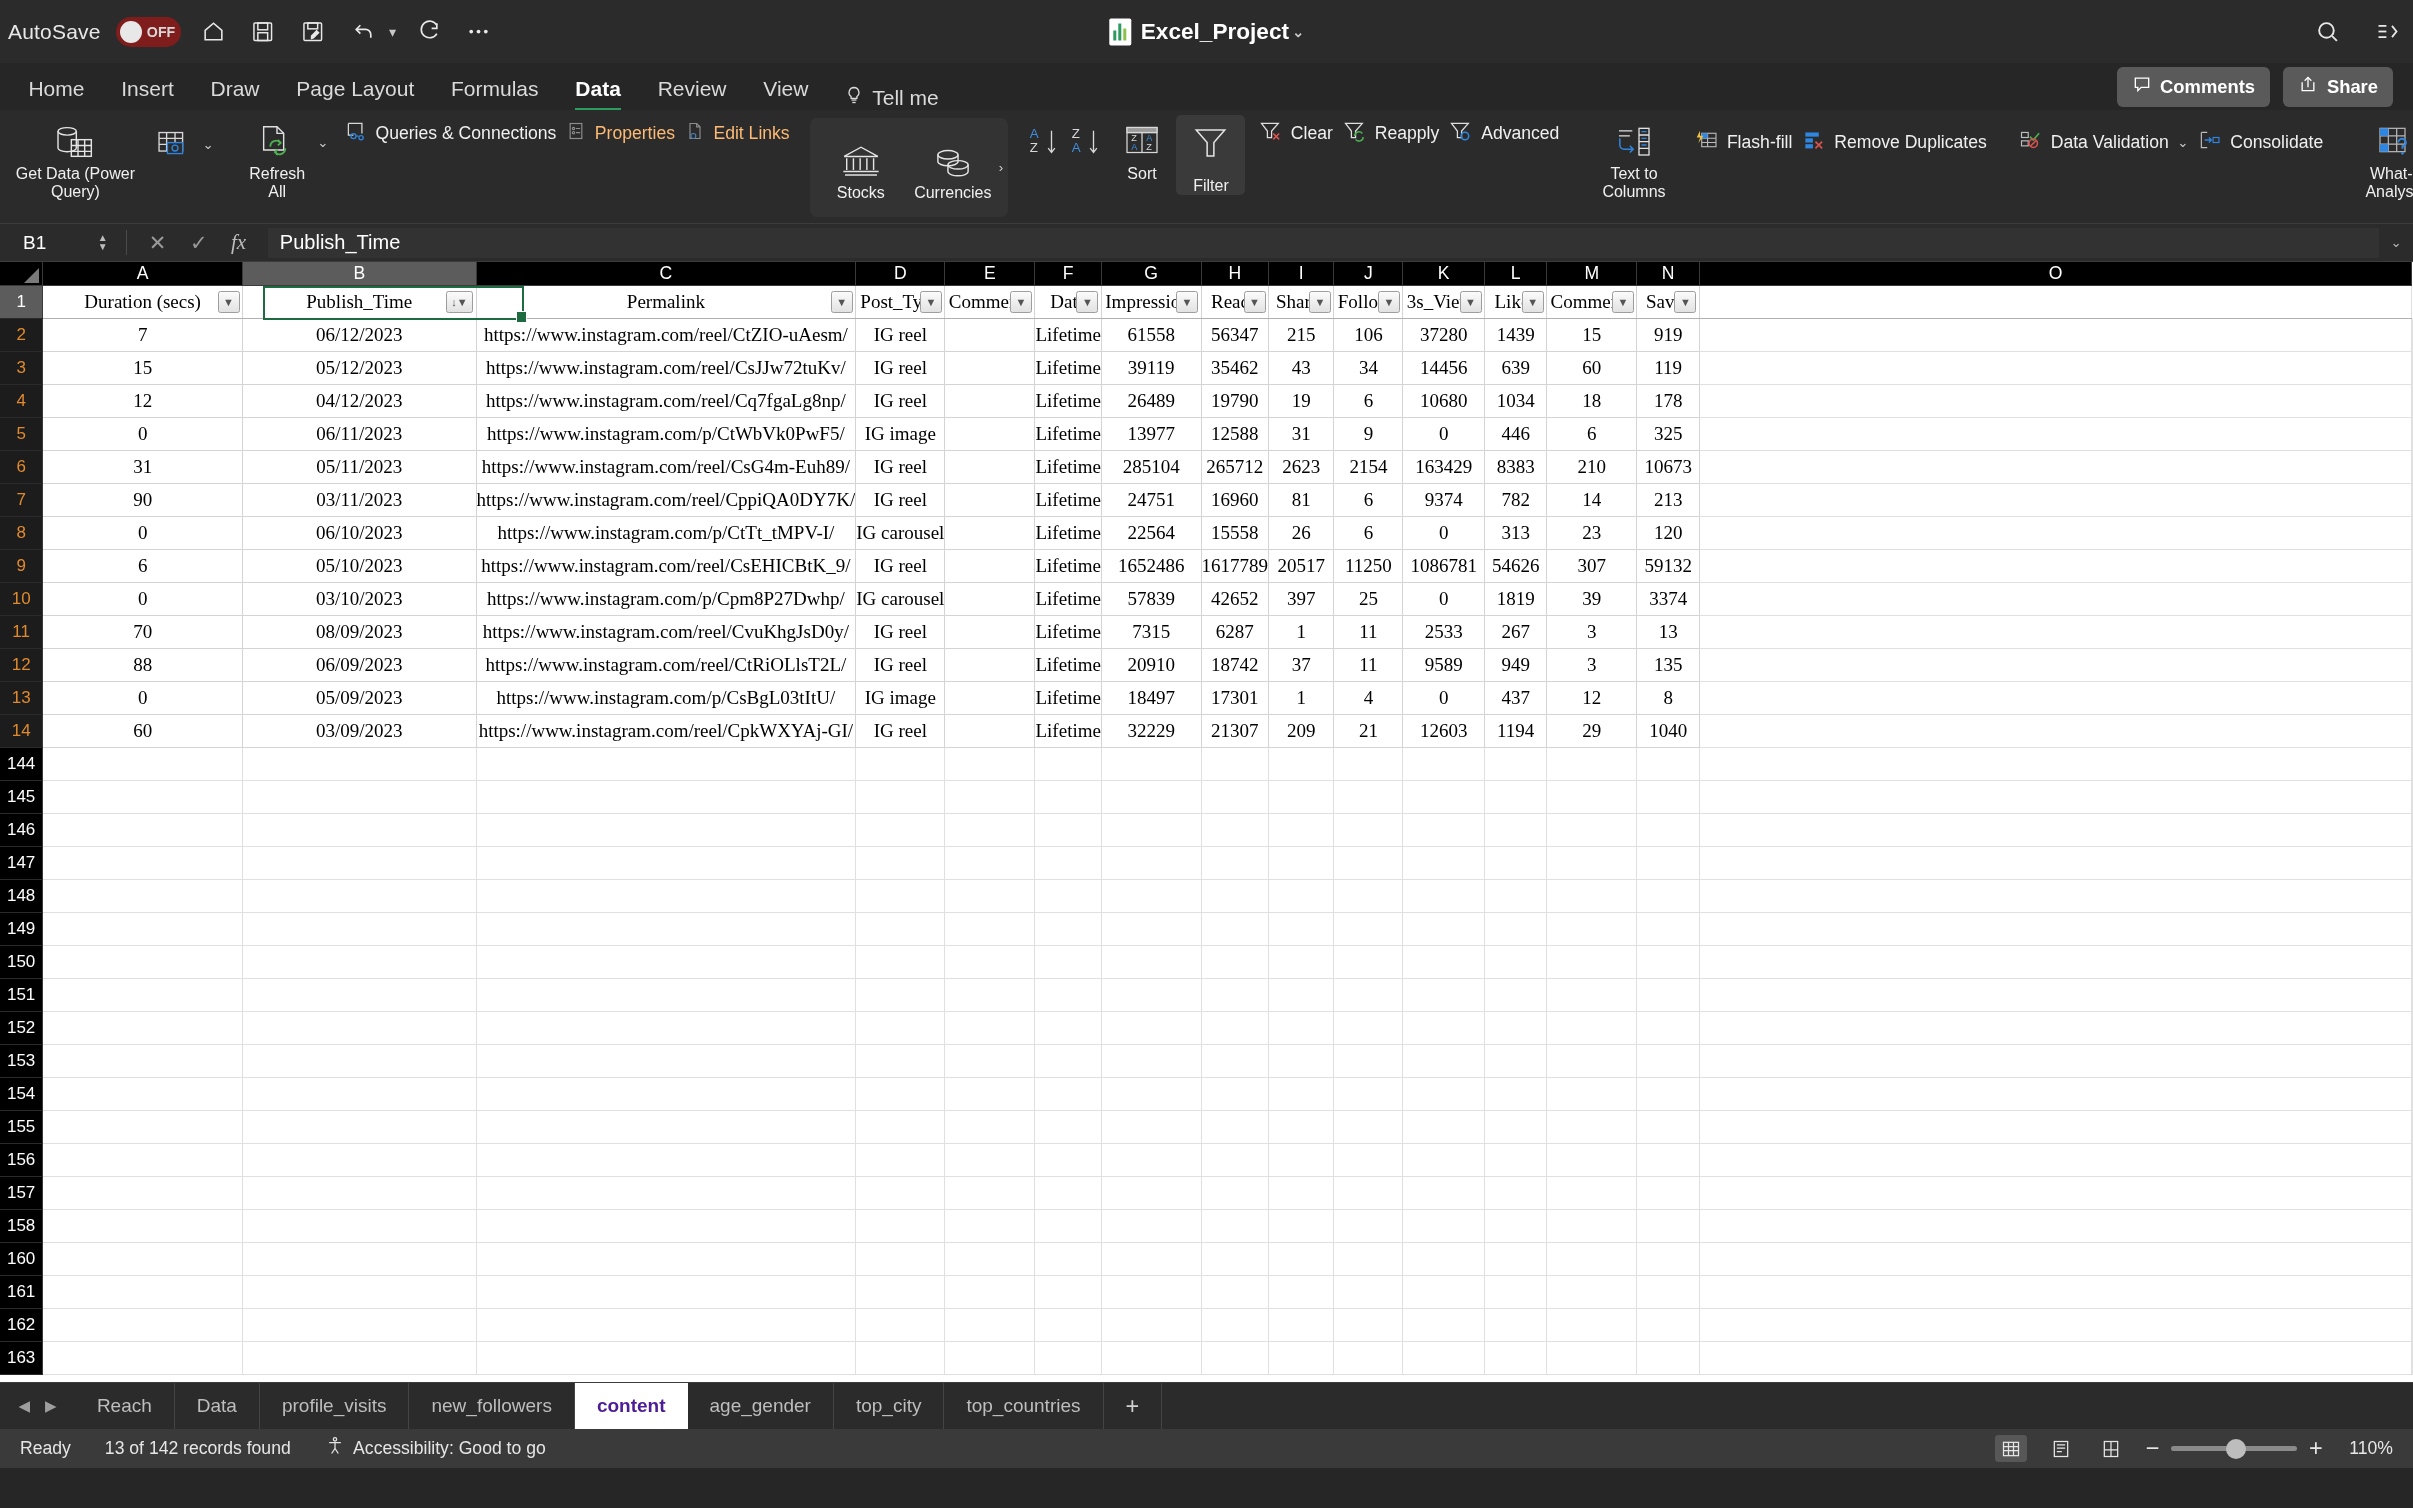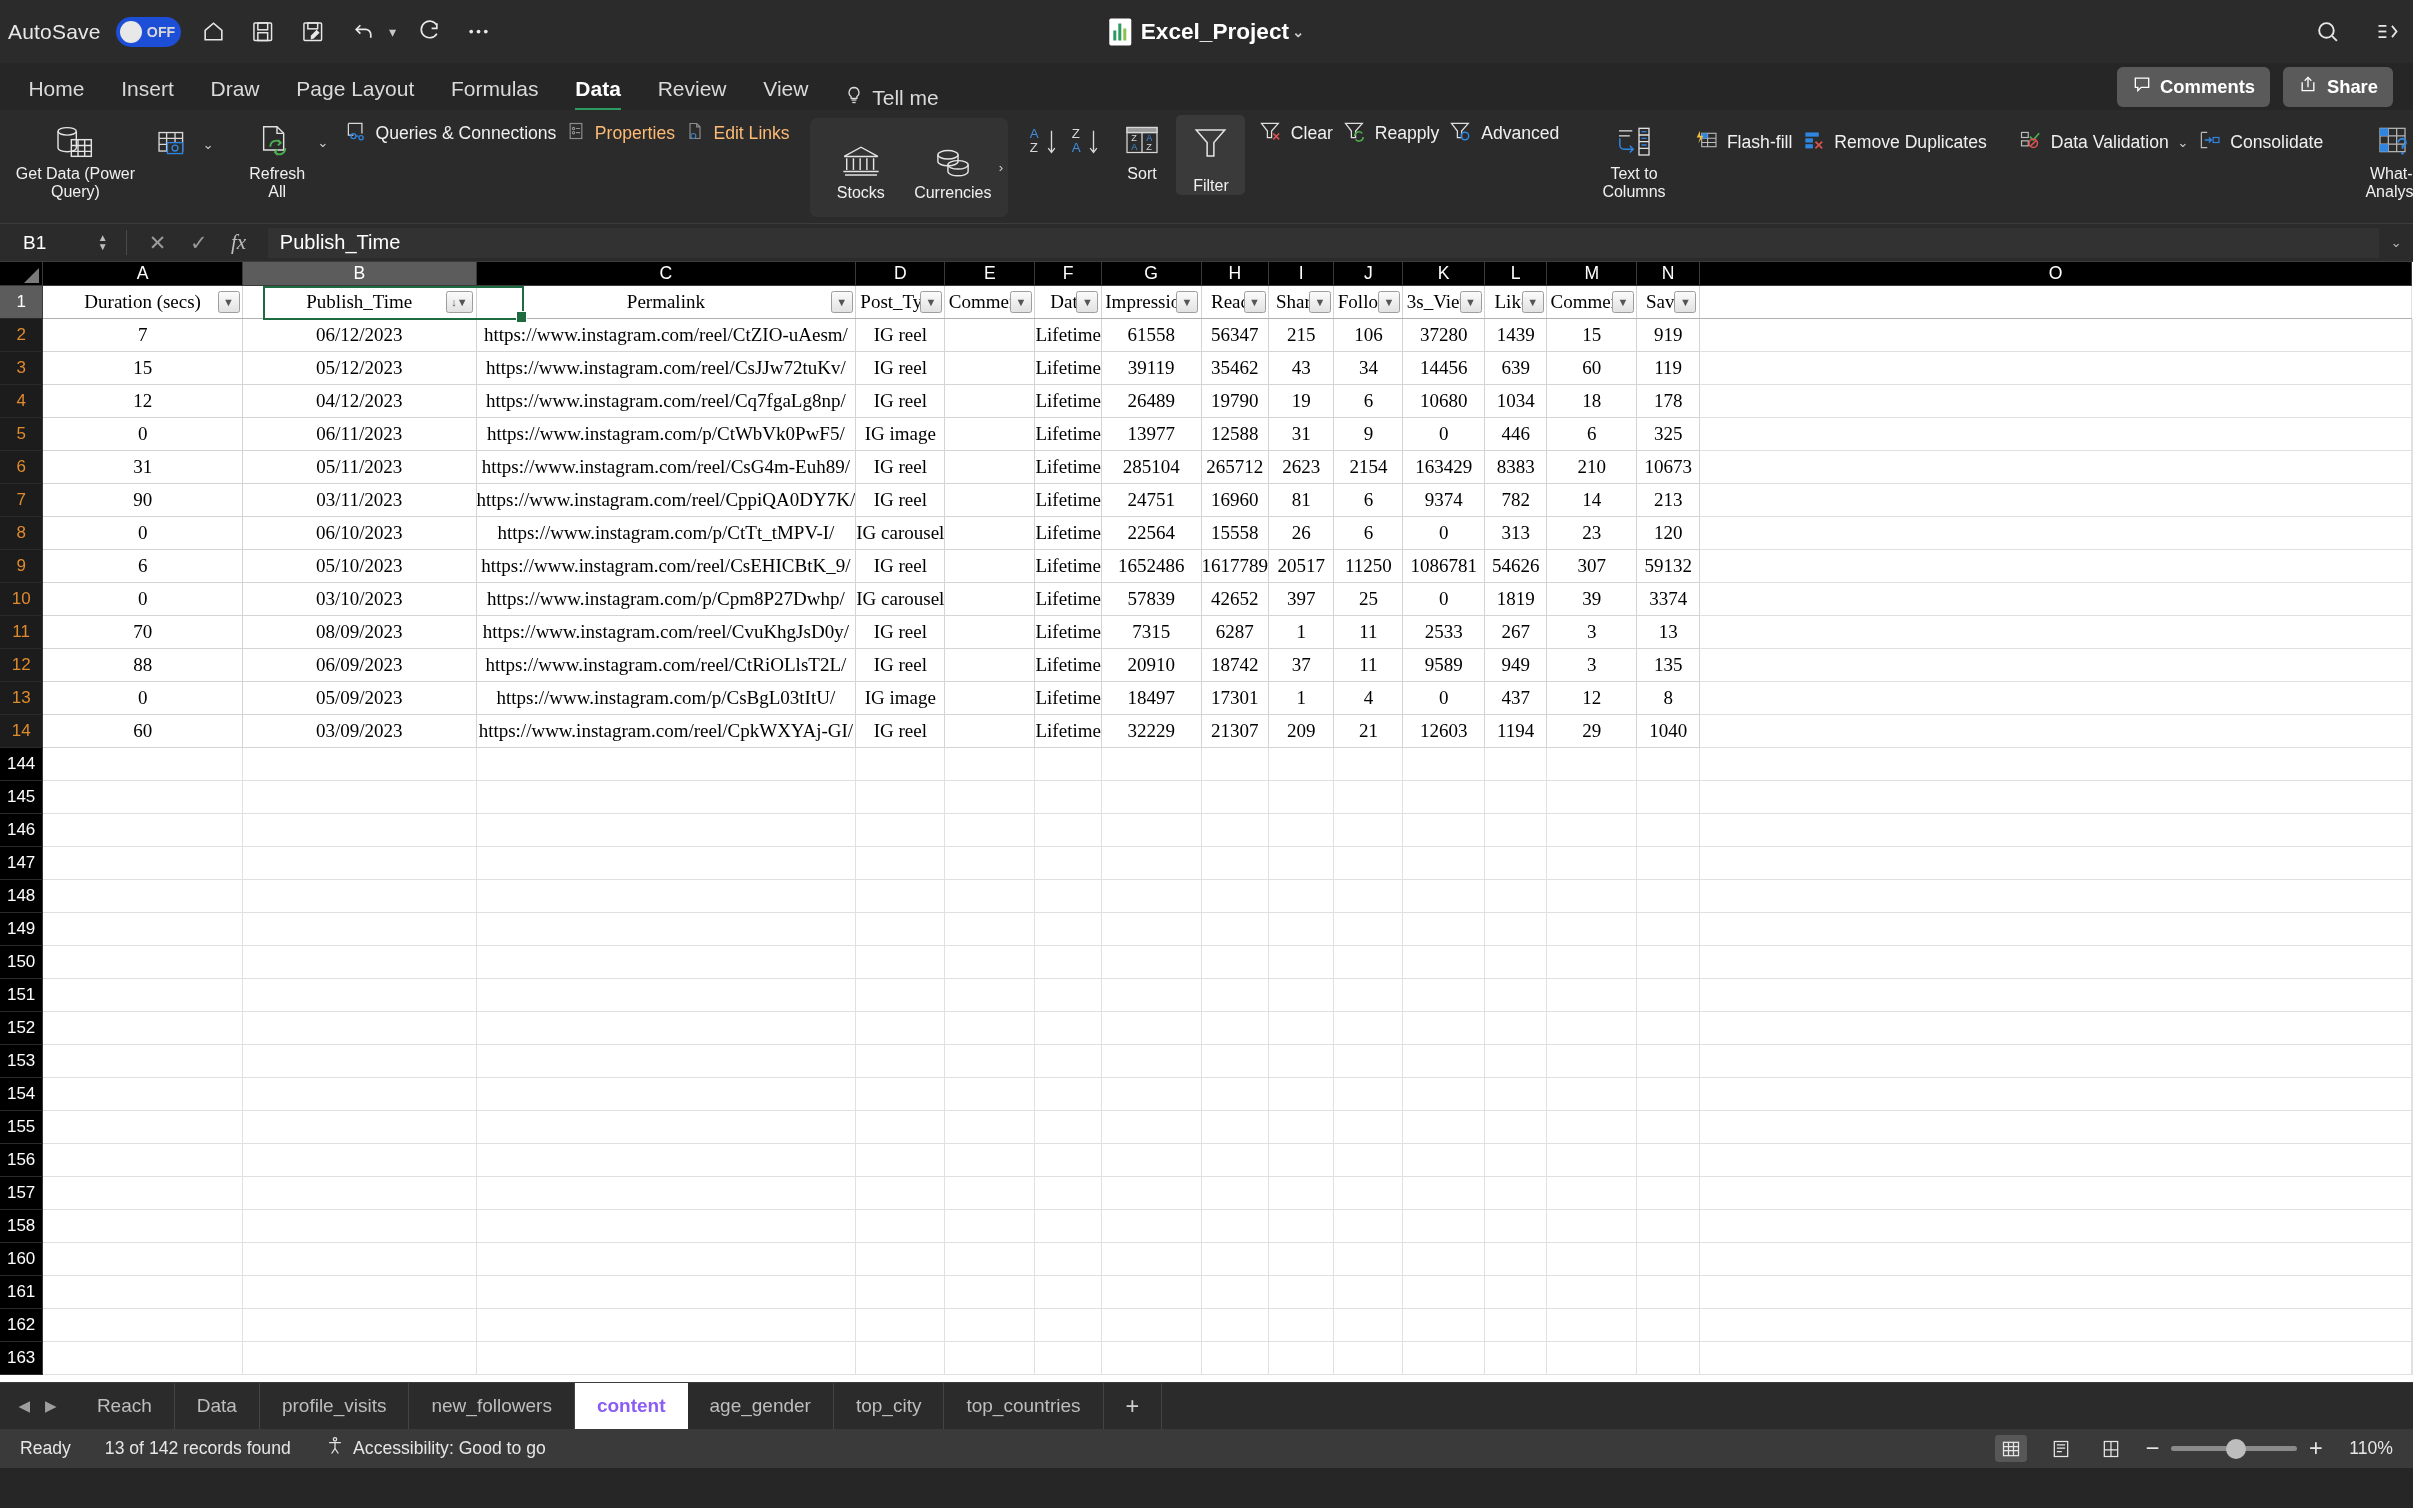--- a/index.html
+++ b/index.html
@@ -13,21 +13,21 @@
 
   
   .titlebar {
     height: 63px; background: #2b2b2b;
     display: flex; align-items: center; position: relative;
     padding: 0 8px;
   }
   .qat { display: flex; align-items: center; gap: 15px; }
   .autosave-label { color: #e8e8e8; font-size: 21px; letter-spacing: 0.2px; }
   .autosave-toggle {
-    width: 65px; height: 30px; border-radius: 15px; background: #1d4ed8;
+    width: 65px; height: 30px; border-radius: 15px; background: #7f1d1d;
     display: flex; align-items: center; padding: 0 4.2px; gap: 5px;
   }
   .autosave-knob { width: 22px; height: 22px; border-radius: 50%; background: #e8e8e8; }
   .autosave-off { color: #d8d8d8; font-size: 14.2px; font-weight: bold; }
   .qat-icon { width: 35px; height: 35px; display: flex; align-items: center; justify-content: center; color: #e8e8e8; }
   .qat-icon svg { display: block; }
   .caret-s { color: #c8c8c8; font-size: 14.2px; margin-left: -6.7px; }
 
   .doc-title {
     position: absolute; left: 50%; top: 50%; transform: translate(-50%, -50%);
@@ -162,21 +162,21 @@
   
   .sheetbar {
     height: 47px; background: #2b2b2b; display: flex; align-items: stretch;
     border-top: 0.8px solid #3c3c3c;
   }
   .navarrows { display: flex; align-items: center; gap: 15px; padding: 0 18.4px; color: #9e9e9e; font-size: 15px; }
   .stab {
     padding: 0 22px; display: flex; align-items: center; color: #bdbdbd; font-size: 19px;
     border-right: 0.8px solid #444; cursor: pointer; white-space: nowrap;
   }
-  .stab.active { background: #fff; color: #8b5cf6; font-weight: bold; border-right: none; }
+  .stab.active { background: #fff; color: #4c1d95; font-weight: bold; border-right: none; }
   .addsheet { padding: 0 22px; display: flex; align-items: center; color: #d0d0d0; font-size: 23.5px; border-right: 0.8px solid #444; }
 
   
   .statusbar {
     height: 39px; background: #3a3a3a; display: flex; align-items: center;
     color: #e6e6e6; font-size: 17.6px; padding: 0 20px; gap: 34px;
   }
   .status-right { margin-left: auto; display: flex; align-items: center; gap: 18.4px; }
   .viewbtn {
     width: 32px; height: 27px; display: flex; align-items: center; justify-content: center;

